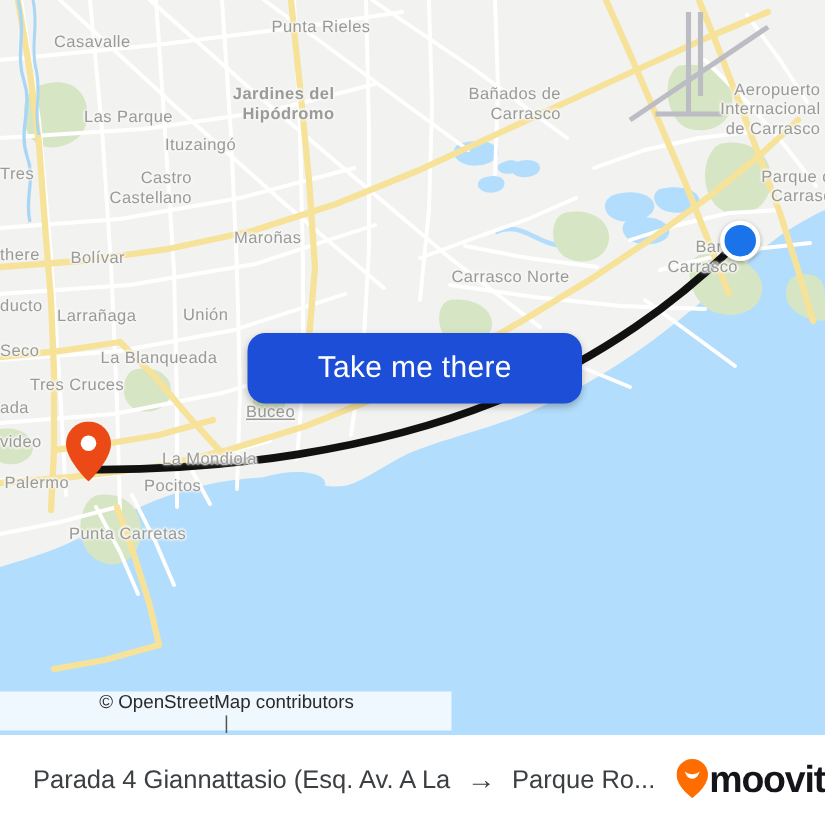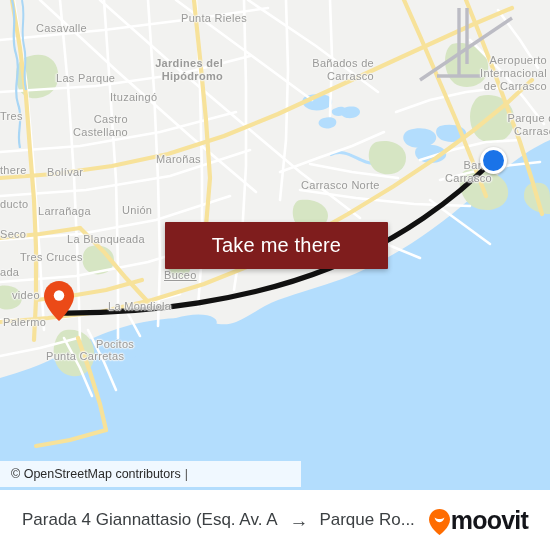--- a/index.html
+++ b/index.html
@@ -39,37 +39,38 @@
     background:#ffffff;box-shadow:0 1px 3px rgba(0,0,0,.35);
   }
   #dest-dot .core{
     position:absolute;left:3px;top:3px;width:21px;height:21px;border-radius:50%;
     background:#1a73e8;
   }
 
   
   #cta{
     position:absolute;left:165px;top:222px;width:223px;height:47px;
-    background:#7f1d1d;border-radius:1px;
+    background:#1d4ed8;border-radius:12px;
     box-shadow:0 2px 5px rgba(0,0,0,.25);
     display:flex;align-items:center;justify-content:center;
     cursor:pointer;
   }
   #cta .cta-label{
     color:#ffffff;font-size:20px;font-family:"Liberation Sans", sans-serif;
     letter-spacing:.2px;
   }
 
   
   #attrib{
     position:absolute;left:0;top:461px;height:26px;
     background:rgba(255,255,255,.80);
     display:flex;align-items:center;
     padding:0 10px 0 11px;
     box-sizing:border-box;
+    flex-direction:column;
   }
   #attrib span{
     font-size:12.5px;color:#2a2a2a;white-space:nowrap;
     font-family:"Liberation Sans", sans-serif;
   }
   #attrib .sep{margin:0 4px;color:#555;}
 
   
   #footer{
     position:absolute;left:0;top:490px;width:550px;height:60px;
@@ -84,21 +85,21 @@
     font-family:"Liberation Sans", sans-serif;
   }
   #footer .arrow{
     margin:0 11px 0 9px;color:#3c4043;font-size:19px;line-height:1;flex:0 0 auto;
   }
   #footer .dest{
     font-size:17px;color:#3c4043;white-space:nowrap;
     font-family:"Liberation Sans", sans-serif;flex:0 0 auto;
   }
   #brand{
-    display:flex;align-items:flex-end;flex:0 0 auto;padding-right:22px;margin-left:14px;
+    display:flex;align-items:flex-start;flex:0 0 auto;margin-left:14px;
   }
   #brand .brand-name{
     font-size:25px;font-weight:bold;color:#14151a;letter-spacing:-.8px;
     font-family:"Liberation Sans", sans-serif;margin-left:1px;
   }
 </style>
 </head>
 <body>
 
 <div id="app">
@@ -232,24 +233,24 @@
     <div class="maplabel" style="left:0px;   top:164px;">there</div>
     <div class="maplabel" style="left:47px;  top:166px;">Bolívar</div>
     <div class="maplabel" style="left:0px;   top:198px;">ducto</div>
     <div class="maplabel" style="left:38px;  top:205px;">Larrañaga</div>
     <div class="maplabel" style="left:122px; top:204px;">Unión</div>
     <div class="maplabel" style="left:0px;   top:228px;">Seco</div>
     <div class="maplabel" style="left:38px;  top:233px;margin-left:29px;">La Blanqueada</div>
     <div class="maplabel" style="left:20px;  top:251px;">Tres Cruces</div>
     <div class="maplabel" style="left:0px;   top:266px;">ada</div>
     <div class="maplabel" style="left:164px; top:269px;text-decoration:underline;">Buceo</div>
-    <div class="maplabel" style="left:12px;   top:289px;">video</div>
+    <div class="maplabel" style="left:0px;   top:289px;">video</div>
     <div class="maplabel" style="left:108px; top:300px;">La Mondiola</div>
     <div class="maplabel" style="left:3px;   top:316px;">Palermo</div>
-    <div class="maplabel" style="left:96px;  top:318px;margin-top:20px;">Pocitos</div>
+    <div class="maplabel" style="left:96px;  top:318px;">Pocitos</div>
     <div class="maplabel" style="left:46px;  top:350px;">Punta Carretas</div>
     <div class="maplabel two" style="left:288px; top:57px; width:86px; white-space:normal;"><span style="white-space:pre-line;">Bañados de
 Carrasco</span></div>
     <div class="maplabel two" style="left:463px; top:54px; width:84px; white-space:normal;"><span style="white-space:pre-line;">Aeropuerto
 Internacional
 de Carrasco</span></div>
     <div class="maplabel two" style="left:491px; top:112px; width:70px; white-space:normal;"><span style="white-space:pre-line;">Parque de
 Carrasco</span></div>
     <div class="maplabel" style="left:301px; top:179px;">Carrasco Norte</div>
     <div class="maplabel two" style="left:440px; top:159px; width:52px; white-space:normal;"><span style="white-space:pre-line;">Barra

